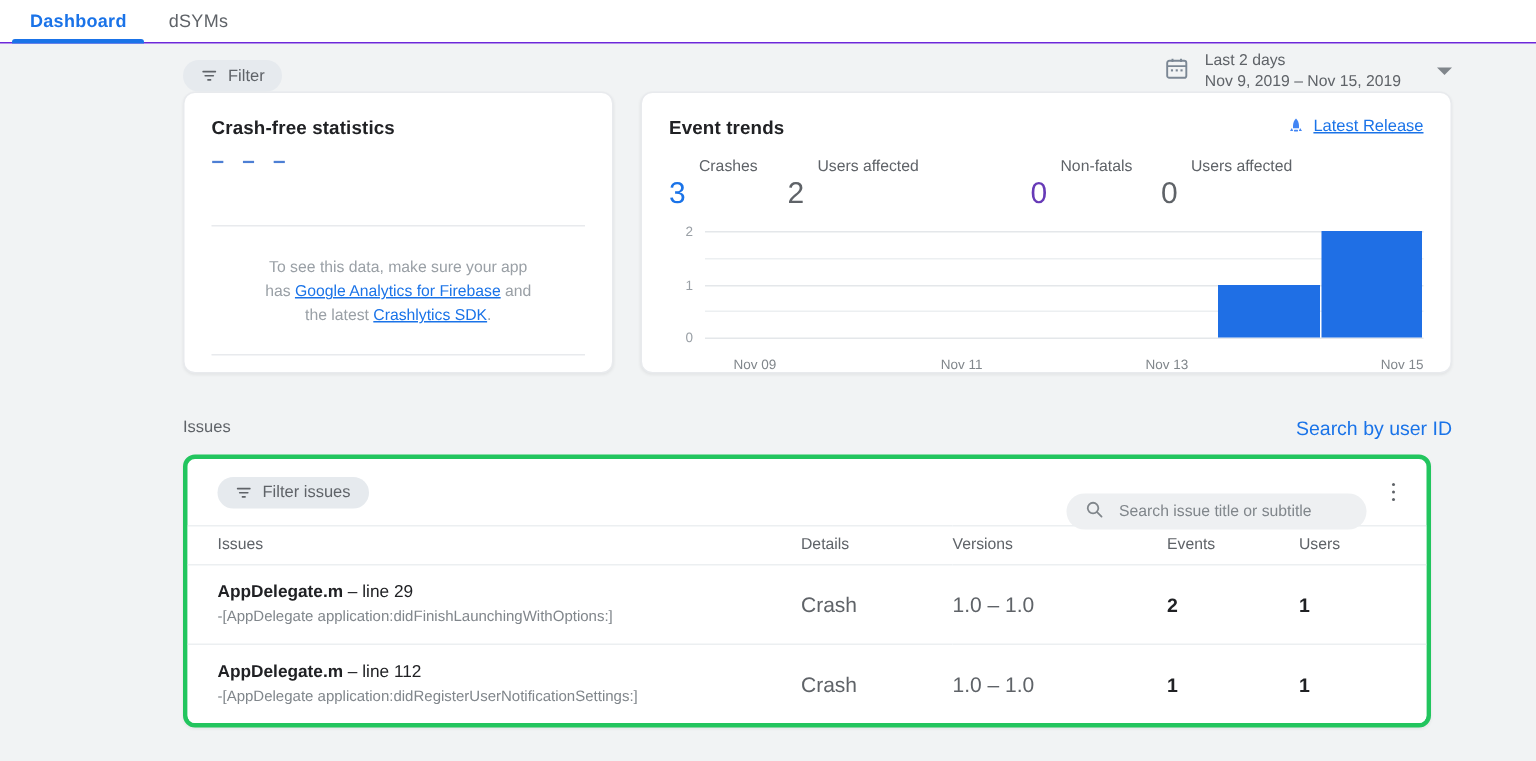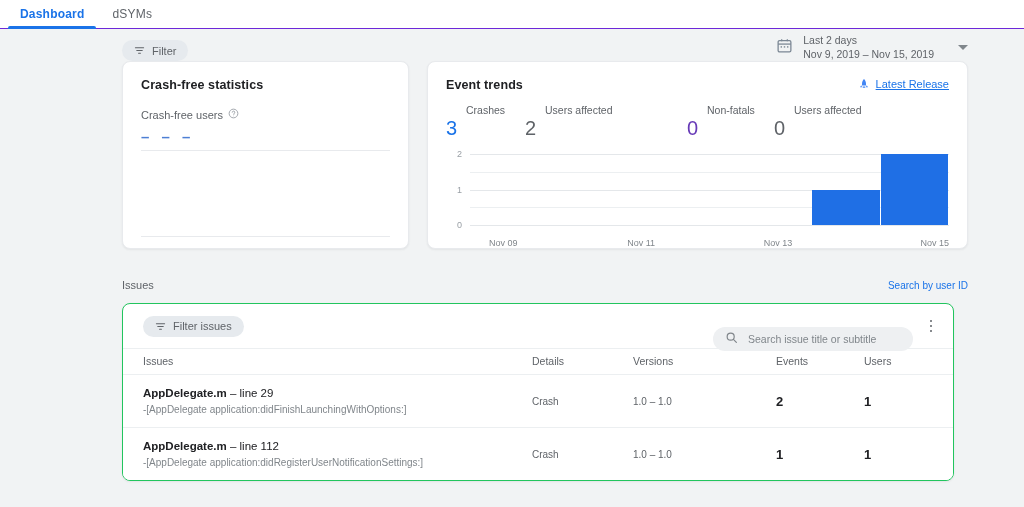--- a/index.html
+++ b/index.html
@@ -180,26 +180,26 @@
   
   .issues-head {
     display: flex;
     align-items: center;
     justify-content: space-between;
     padding: 0 56px 0 122px;
     margin-top: 27px;
     height: 18px;
   }
   .issues-label { font-size: 11px; color: #5f6368; }
-  .search-user { font-size: 10px; color: #1a73e8; cursor: pointer; margin-left: 37px; }
+  .search-user { font-size: 13px; color: #1a73e8; cursor: pointer; margin-left: 37px; }
 
   .issues-card {
     margin: 9px 70px 0 122px;
     background: #fff;
-    border: 1px solid #22c55e;
+    border: 3px solid #22c55e;
     border-radius: 8px;
     box-shadow: 0 1px 2px rgba(60,64,67,.08);
     overflow: hidden;
   }
   .issues-toolbar {
     height: 44px;
     display: flex;
     align-items: center;
     padding: 0 12px 0 20px;
     position: relative;
@@ -250,21 +250,21 @@
   tbody tr:last-child td { border-bottom: none; }
   .col-issue { padding-left: 20px; width: 409px; }
   .col-details { width: 101px; }
   .col-versions { width: 143px; }
   .col-events { width: 88px; }
   .col-users { width: auto; }
 
   .issue-title { font-size: 11.5px; font-weight: bold; color: #202124; }
   .issue-title .ln { font-weight: normal; }
   .issue-sub { font-size: 10px; color: #80868b; margin-top: 5px; }
-  .cell-muted { font-size: 10px; color: #5f6368; }
+  .cell-muted { font-size: 14px; color: #5f6368; }
   .cell-num { font-size: 13px; font-weight: bold; color: #202124; }
 </style>
 </head>
 <body>
 
 <div class="tabbar">
   <div class="tab active">
     <span>Dashboard</span>
   </div>
   <div class="tab">
@@ -303,35 +303,30 @@
       <div class="dr-value">Nov 9, 2019 – Nov 15, 2019</div>
     </span>
     <span class="dr-caret"></span>
   </div>
 </div>
 
 <div class="cards">
 
   <div class="card card-cf">
     <div class="card-title">Crash-free statistics</div>
-    <div class="cf-sub">
-      <span>Crash-free users</span>
-      <span>
-        <svg width="11" height="11" viewBox="0 0 24 24" fill="none" stroke="#9aa0a6" stroke-width="2">
-          <circle cx="12" cy="12" r="9.5"></circle>
-          <path d="M9.3 9.2a2.8 2.8 0 1 1 3.4 3.1v1.6" stroke-linecap="round"></path>
-          <circle cx="12" cy="17.2" r="1" fill="#9aa0a6" stroke="none"></circle>
-        </svg>
-      </span>
-    </div>
     <div class="cf-dashes">– – –</div>
 
     <div class="cf-divider d1"></div>
     <div class="cf-divider d2"></div>
 
+    <div class="cf-empty">
+      <span>To see this data, make sure your app</span><br>
+      <span>has </span><a href="#">Google Analytics for Firebase</a><span> and</span><br>
+      <span>the latest </span><a href="#">Crashlytics SDK</a><span>.</span>
+    </div>
   </div>
 
   <div class="card card-et">
     <div class="et-head">
       <div class="card-title">Event trends</div>
       <div class="latest-release">
         <span>
           <svg width="12" height="12" viewBox="0 0 24 24" fill="#4285f4">
             <path d="M12 2c2.6 2.6 4 6 4 9.4V15H8v-3.6C8 8 9.4 4.6 12 2z"></path>
             <path d="M6.5 14.5 4 18.5h4.2zM17.5 14.5 20 18.5h-4.2z"></path>

